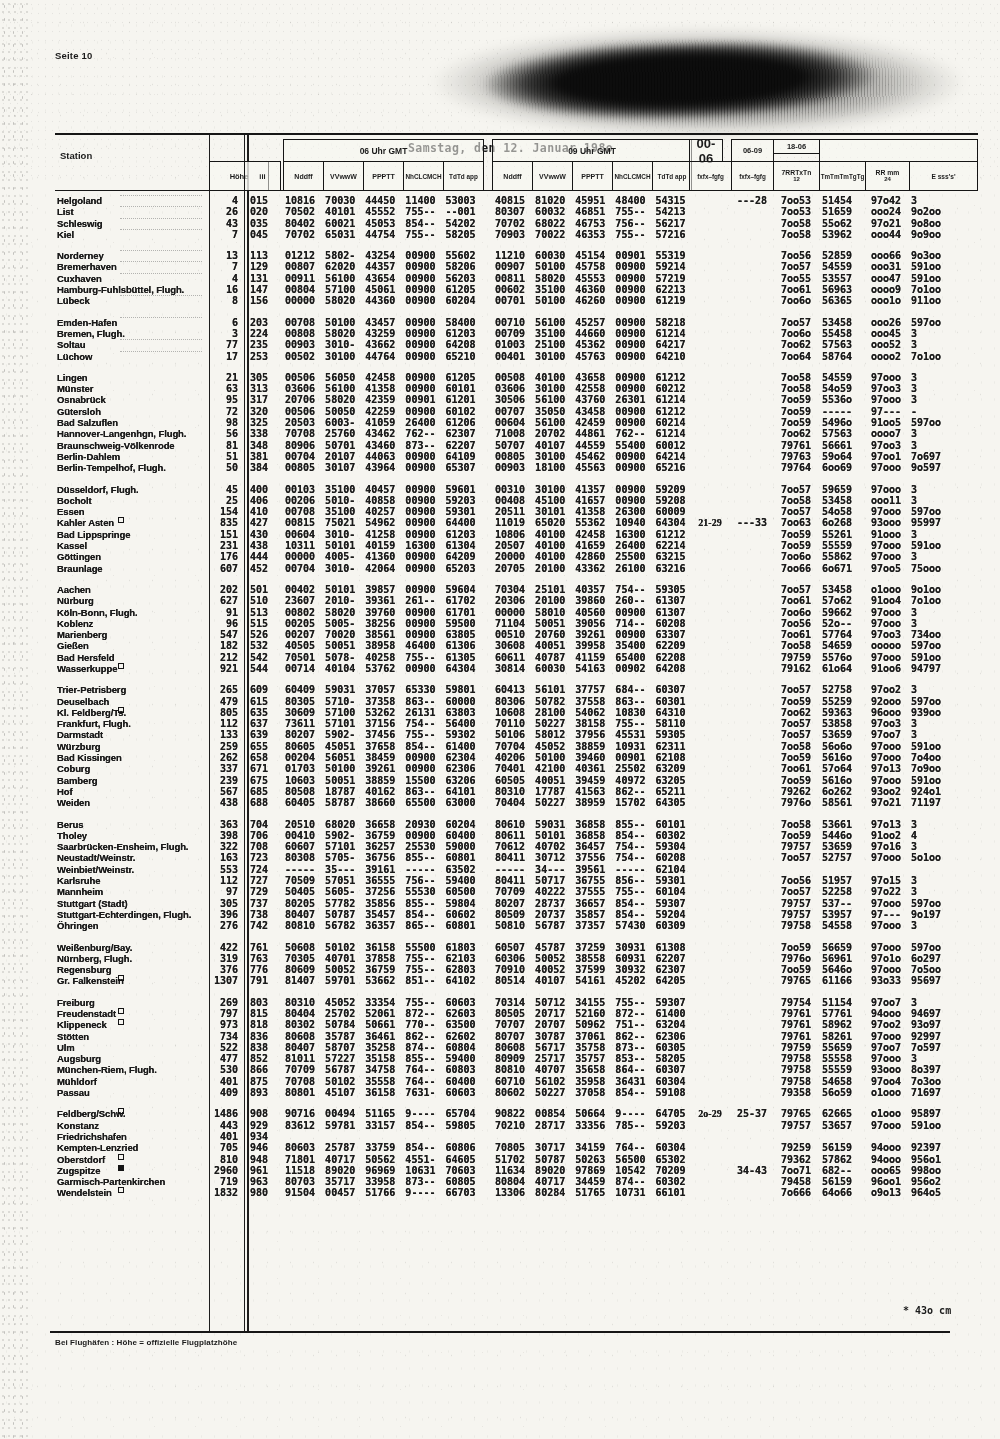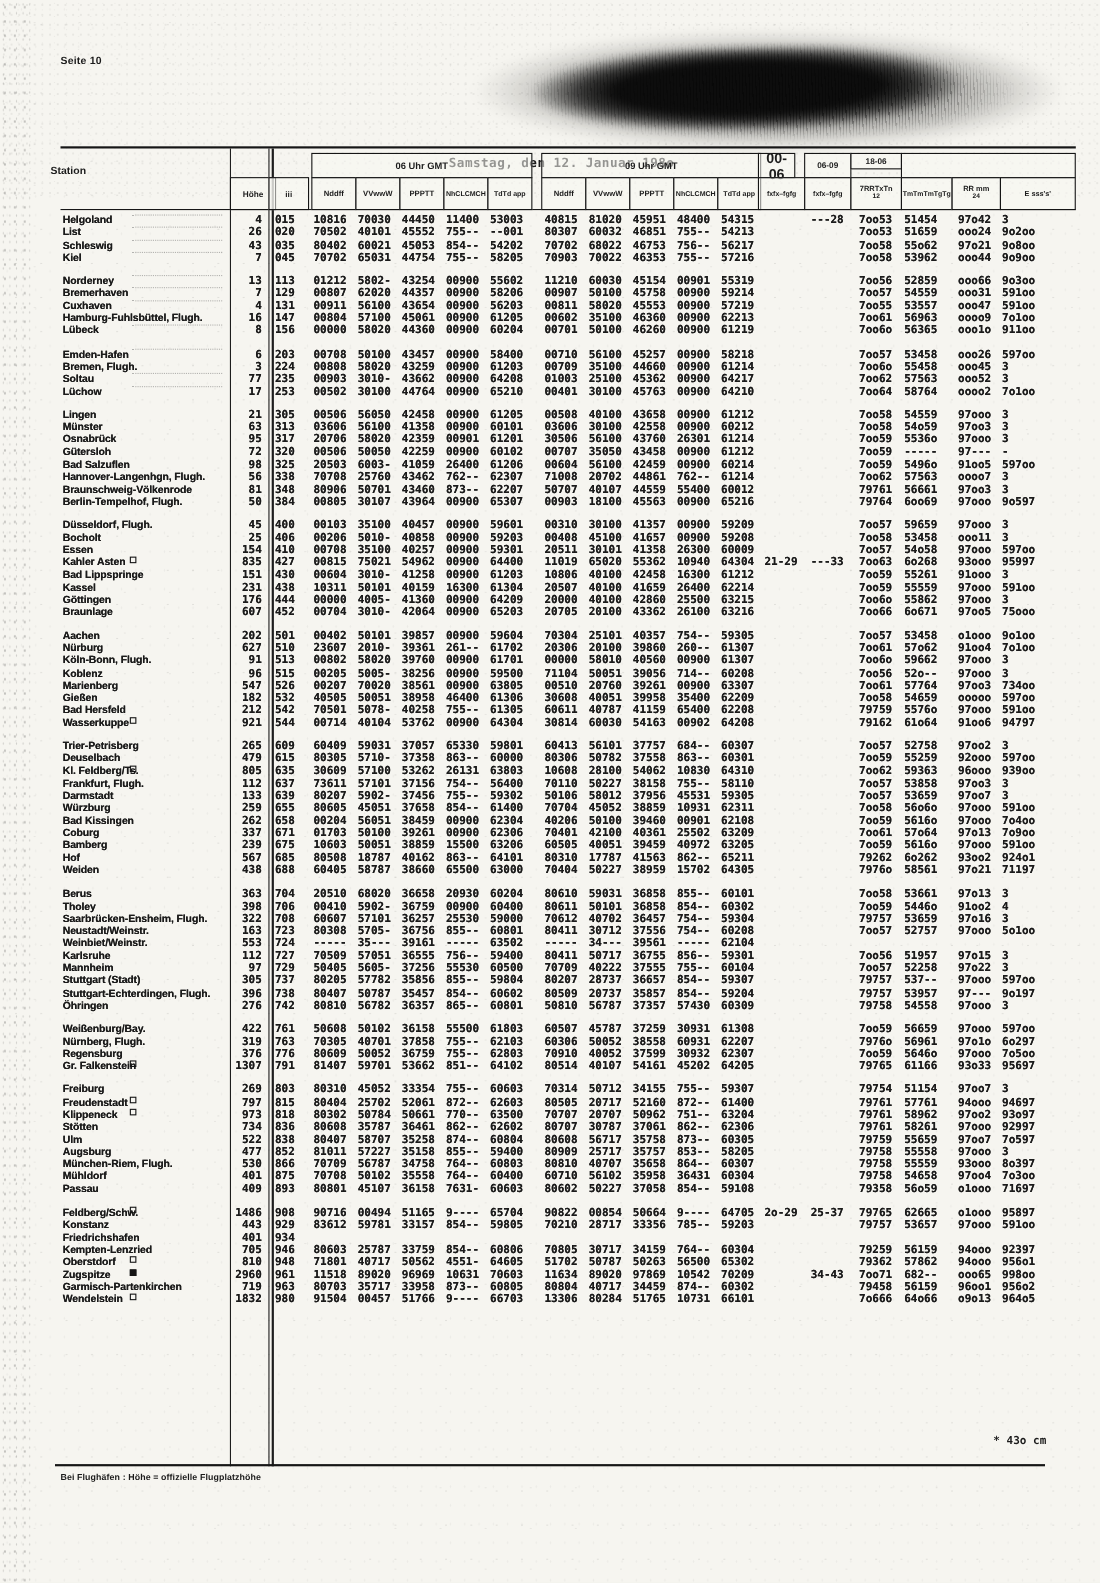--- a/index.html
+++ b/index.html
@@ -40,36 +40,36 @@
   .footer-note{left:55px;top:1338px;font:700 8px "Liberation Sans",sans-serif;letter-spacing:.1px;}
   
   .hline{background:#161616;}
   .vline{background:#1d1d1d;}
   
   .hbox{position:absolute;box-sizing:border-box;border:1.6px solid #151515;
     display:flex;align-items:center;justify-content:center;text-align:center;
     font:700 8.5px "Liberation Sans",sans-serif;background:rgba(248,247,242,.55);}
   .hbox .tiny{font:700 6.8px "Liberation Sans",sans-serif;line-height:7px;}
   .hbox .tiny .s2{display:block;font-size:6px;}
-  .station-label{left:46px;top:150px;font:700 9.5px "Liberation Sans",sans-serif;}
+  .station-label{left:60px;top:150px;font:700 9.5px "Liberation Sans",sans-serif;}
   
   #tbody{position:absolute;left:0;top:195px;width:1000px;}
   .block{margin-bottom:10px;}
   .row{position:relative;height:11.3px;font:700 10px "DejaVu Sans Mono",monospace;
     text-shadow:0 0 .4px rgba(10,10,10,.85);}
   .row span{position:absolute;top:0;white-space:pre;line-height:11.3px;}
   .c-name{left:57px;font:700 9.5px "Liberation Sans",sans-serif;letter-spacing:-.1px;text-shadow:0 0 .5px rgba(10,10,10,.9);}
   .c-marker{left:118px;top:2px;width:6px;height:6px;box-sizing:border-box;border:1.4px solid #141414;}
   .c-marker.filled{background:#141414;}
   .c-leader{left:120px;top:5px;width:82px;border-top:1px dotted rgba(70,70,70,.38);}
   .c-hoehe{left:202px;width:36px;text-align:right;}
   .c-iii{left:250px;}
   .c-g06{left:285px;word-spacing:4px;}
   .c-g09{left:495px;word-spacing:4px;}
-  .c-ff1{left:689px;width:42px;text-align:center;}
+  .c-ff1{left:689px;width:42px;text-align:center;font-family:Liberation Serif, serif;}
   .c-ff2{left:731px;width:42px;text-align:center;}
   .c-rr7{left:781px;}
   .c-tm{left:822px;}
   .c-rr24{left:871px;}
   .c-e{left:911px;}
 </style>
 </head>
 <body>
 
 <div class="page">
@@ -84,21 +84,21 @@
   <div class="abs date">Samstag, den 12. Januar 198o</div>
 
   <div class="abs hline" style="left:55px;top:133px;width:923px;height:2.2px;"></div>
   <div class="abs hline" style="left:55px;top:189.5px;width:923px;height:1.4px;"></div>
   <div class="abs vline" style="left:209px;top:135px;width:1.2px;height:1198px;"></div>
   <div class="abs vline" style="left:243.5px;top:135px;width:1.2px;height:1198px;"></div>
   <div class="abs vline" style="left:246.8px;top:135px;width:2px;height:1198px;"></div>
 
   <div class="abs station-label">Station</div>
 
-  <div class="hbox" style="left:209px;top:161px;width:42px;height:30px;font-size:7.5px;">Höhe</div>
+  <div class="hbox" style="left:209px;top:161px;width:60px;height:30px;font-size:7.5px;">Höhe</div>
   <div class="hbox" style="left:244px;top:161px;width:37px;height:30px;font-size:7.5px;">iii</div>
 
   <div class="hbox" style="left:283px;top:139px;width:201px;height:23px;">06 Uhr GMT</div>
   <div class="hbox tiny" style="left:283px;top:161px;width:41px;height:30px;font-size:7px;">Nddff</div>
   <div class="hbox" style="left:323px;top:161px;width:41px;height:30px;font-size:7px;">VVwwW</div>
   <div class="hbox" style="left:363px;top:161px;width:41px;height:30px;font-size:7px;">PPPTT</div>
   <div class="hbox" style="left:403px;top:161px;width:41px;height:30px;font-size:6.4px;">NhCLCMCH</div>
   <div class="hbox" style="left:443px;top:161px;width:41px;height:30px;font-size:6.4px;">TdTd app</div>
 
   <div class="hbox" style="left:492px;top:139px;width:200px;height:23px;">09 Uhr GMT</div>
@@ -356,20 +356,31 @@
         <div class="row">
           <span class="c-name">Braunschweig-Völkenrode</span>
           <span class="c-hoehe">81</span>
           <span class="c-iii">348</span>
           <span class="c-g06">80906 50701 43460 873-- 62207</span>
           <span class="c-g09">50707 40107 44559 55400 60012</span>
           <span class="c-rr7">79761</span>
           <span class="c-tm">56661</span>
           <span class="c-rr24">97oo3</span>
           <span class="c-e">3</span>
+        </div>
+        <div class="row">
+          <span class="c-name">Berlin-Dahlem</span>
+          <span class="c-hoehe">51</span>
+          <span class="c-iii">381</span>
+          <span class="c-g06">00704 20107 44063 00900 64109</span>
+          <span class="c-g09">00805 30100 45462 00900 64214</span>
+          <span class="c-rr7">79763</span>
+          <span class="c-tm">59o64</span>
+          <span class="c-rr24">97oo1</span>
+          <span class="c-e">7o697</span>
         </div>
         <div class="row">
           <span class="c-name">Berlin-Tempelhof, Flugh.</span>
           <span class="c-hoehe">50</span>
           <span class="c-iii">384</span>
           <span class="c-g06">00805 30107 43964 00900 65307</span>
           <span class="c-g09">00903 18100 45563 00900 65216</span>
           <span class="c-rr7">79764</span>
           <span class="c-tm">6oo69</span>
           <span class="c-rr24">97ooo</span>

